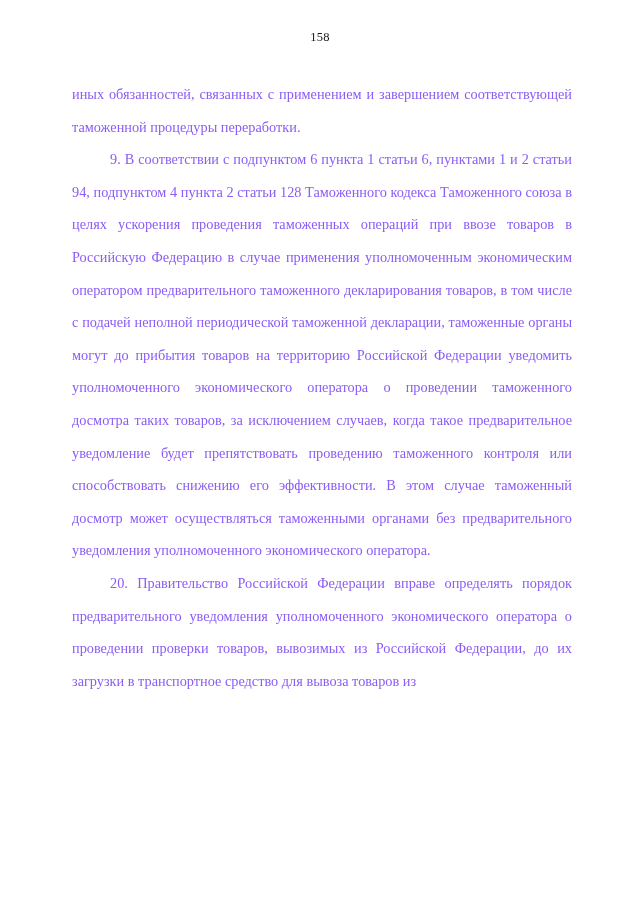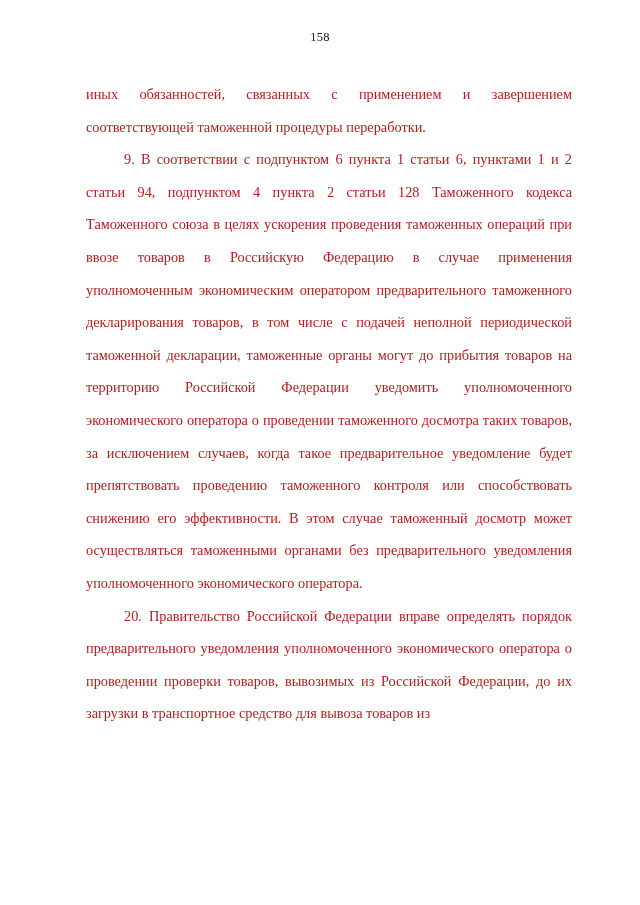--- a/index.html
+++ b/index.html
@@ -31,26 +31,26 @@
     color: #1a1a1a;
     letter-spacing: 0.2px;
   }
   .body-text {
     position: absolute;
     top: 78px;
     left: 72px;
     width: 500px;
   }
   p.para {
-    margin: 0 0 0 14px;
+    margin: 0 0 0 0;
     font-size: 14.3px;
     line-height: 32.6px;
     text-align: justify;
     text-justify: inter-word;
-    color: #b91c1c;
+    color: #8b5cf6;
     hyphens: none;
   }
   p.para.indent {
     text-indent: 38px;
   }
 </style>
 </head>
 <body>
 
 <div class="page">

